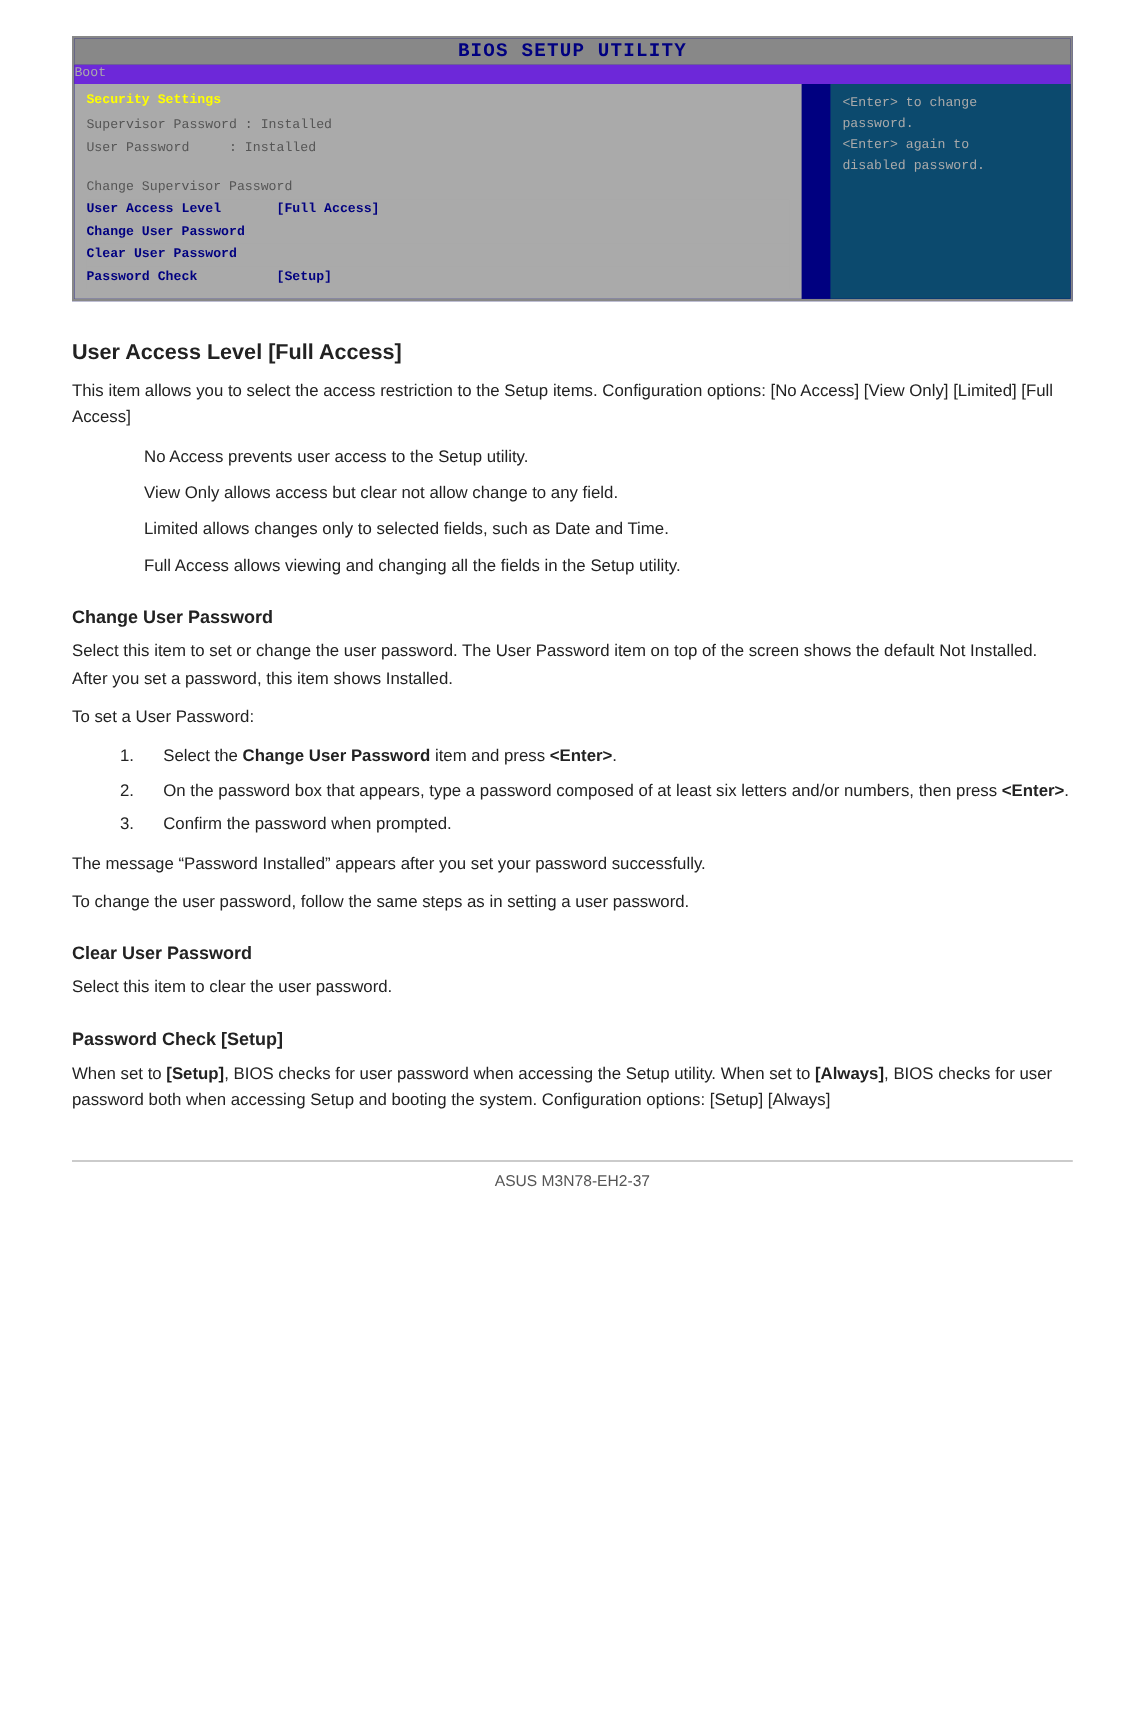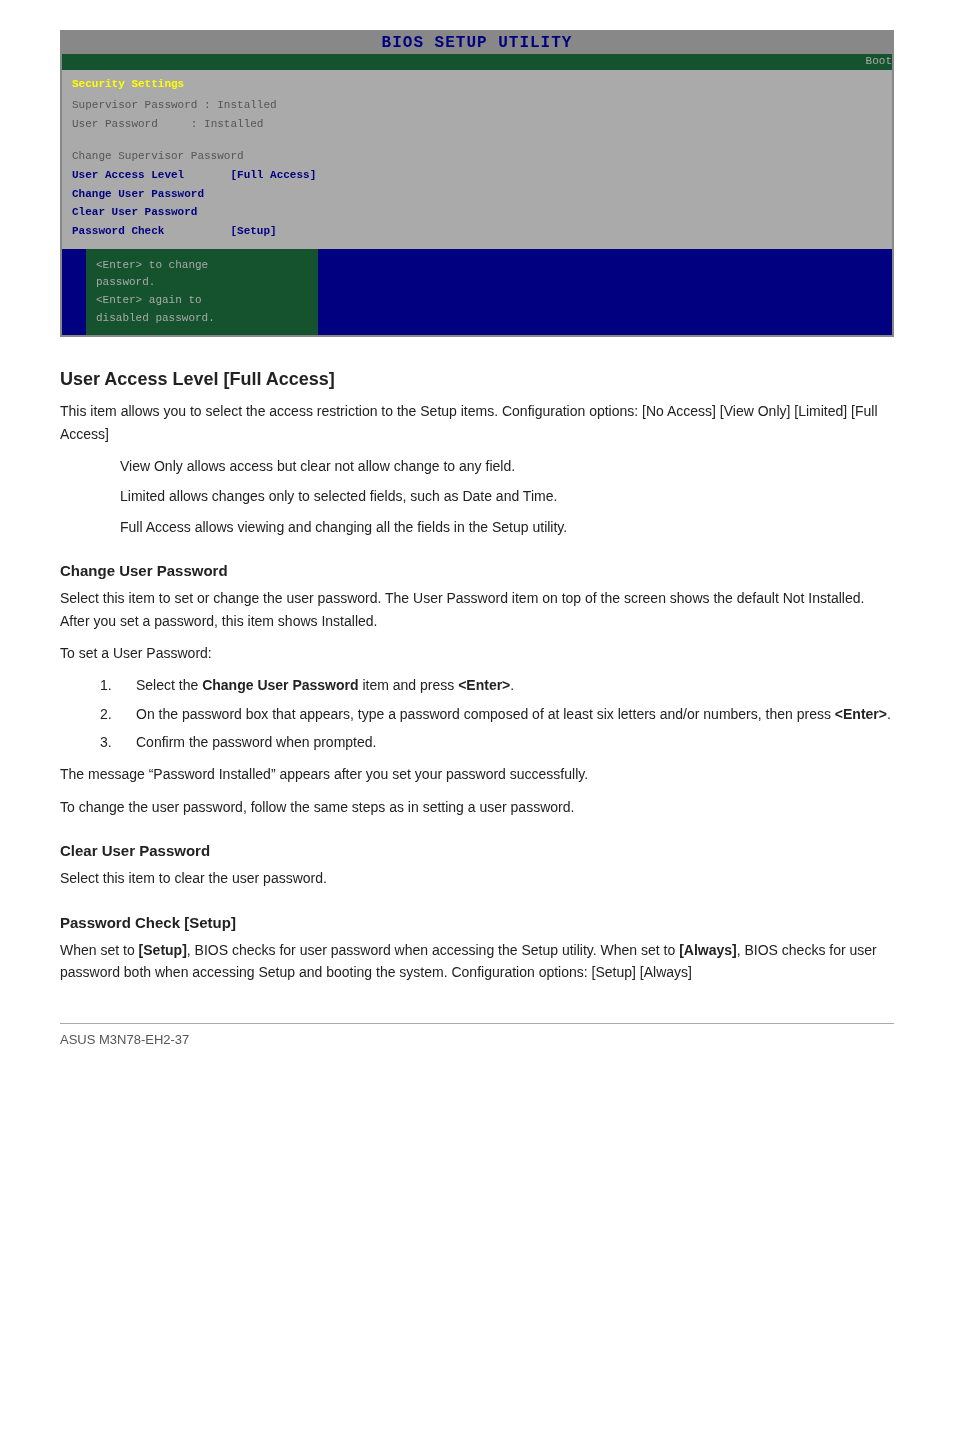--- a/index.html
+++ b/index.html
@@ -26,44 +26,44 @@
       background: #888;
       color: #000080;
       text-align: center;
       font-weight: bold;
       padding: 2px 0;
       font-size: 16px;
       letter-spacing: 1px;
     }
 
     .bios-subtitle {
-      background: #14532d;
+      background: #6d28d9;
       color: #aaa;
-      text-align: right;
+      text-align: left;
       font-size: 11px;
       padding: 1px 0 3px 0;
     }
 
     .bios-body {
       display: flex;
-      flex-direction: column;
+      flex-direction: row;
       background: #000080;
     }
 
     .bios-main {
       flex: 1;
       background: #aaaaaa;
       color: #000;
       padding: 8px 10px;
       min-height: 150px;
     }
 
     .bios-sidebar {
-      width: 232px;
-      background: #14532d;
+      width: 200px;
+      background: #0c4a6e;
       color: #aaaaaa;
       padding: 8px 10px;
       font-size: 11px;
       line-height: 1.6;
       margin-left: 24px;
     }
 
     .bios-section-header {
       color: #ffff00;
       font-weight: bold;
@@ -130,21 +130,21 @@
 
     .numbered-list li .num {
       min-width: 36px;
       font-weight: normal;
     }
 
     
     .page-footer {
       border-top: 1px solid #aaa;
       display: flex;
-      justify-content: flex-start;
+      justify-content: center;
       padding-top: 8px;
       margin-top: 40px;
       font-size: 13px;
       color: #555;
     }
   </style>
 </head>
 <body>
 
 <div class="bios-container">
@@ -179,20 +179,21 @@
       <span>password.</span><br>
       <span>&lt;Enter&gt; again to</span><br>
       <span>disabled password.</span>
     </div>
   </div>
 </div>
 
 <div>
   <div class="section-heading-1">User Access Level [Full Access]</div>
   <p class="body-text">This item allows you to select the access restriction to the Setup items. Configuration options: [No Access] [View Only] [Limited] [Full Access]</p>
+  <p class="indented-text">No Access prevents user access to the Setup utility.</p>
   <p class="indented-text">View Only allows access but clear not allow change to any field.</p>
   <p class="indented-text">Limited allows changes only to selected fields, such as Date and Time.</p>
   <p class="indented-text">Full Access allows viewing and changing all the fields in the Setup utility.</p>
 </div>
 
 <div>
   <div class="section-heading-2">Change User Password</div>
   <p class="body-text">Select this item to set or change the user password. The User Password item on top of the screen shows the default Not Installed. After you set a password, this item shows Installed.</p>
   <p class="body-text">To set a User Password:</p>
   <ul class="numbered-list">

